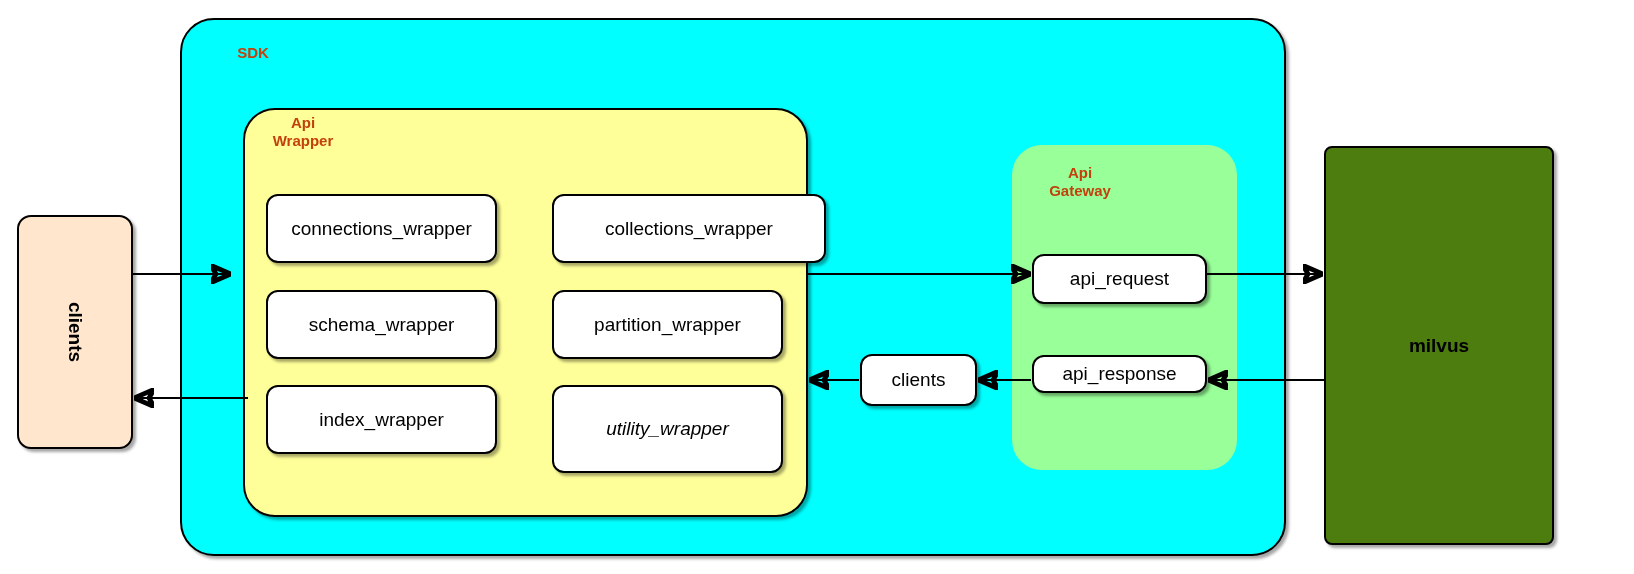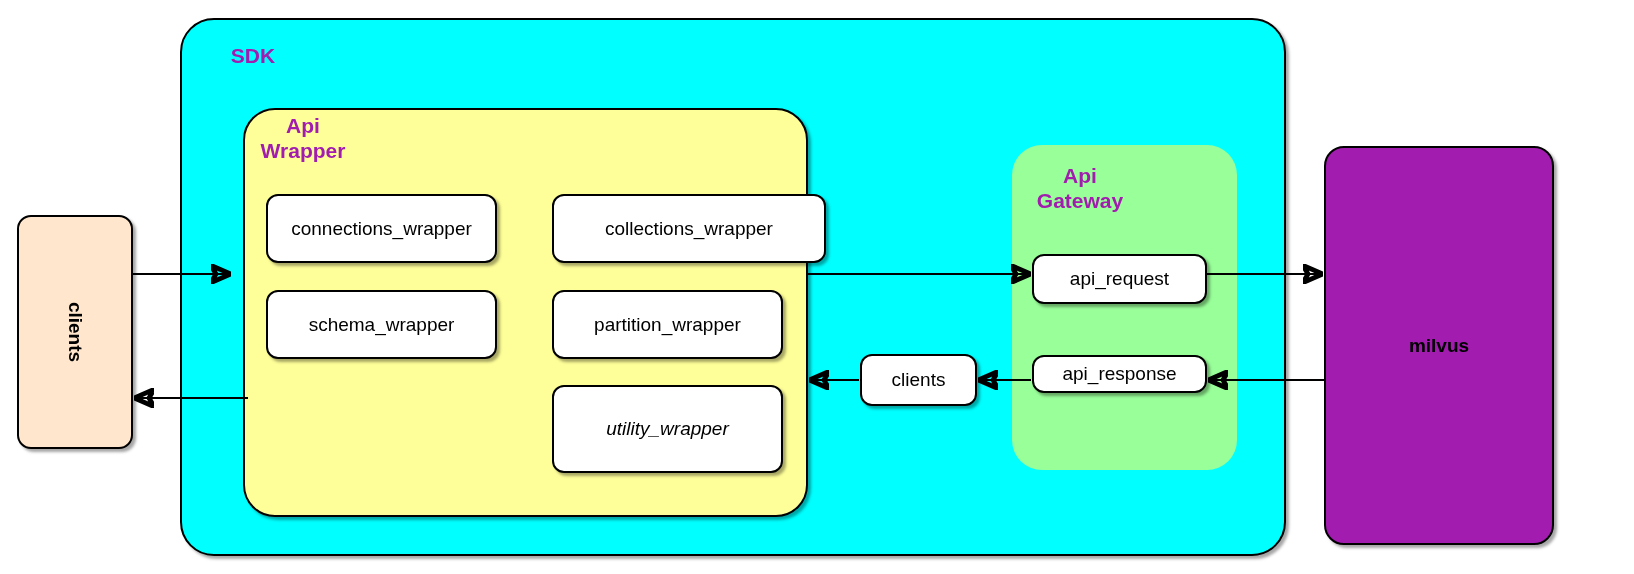--- a/index.html
+++ b/index.html
@@ -60,22 +60,22 @@
     height: 325px;
     background: #99ff99;
     border-radius: 30px;
     border: none;
   }
 
   
   .container-title {
     position: absolute;
     font-weight: bold;
-    font-size: 21px;
-    color: #a21caf;
+    font-size: 15px;
+    color: #c2410c;
     line-height: 1.18;
     white-space: pre-line;
     text-align: center;
   }
   #sdk-title {
     left: 222px;
     top: 44px;
     width: 62px;
   }
   #api-wrapper-title {
@@ -132,23 +132,23 @@
     font-size: 19px;
     white-space: nowrap;
   }
 
   
   #milvus {
     left: 1324px;
     top: 146px;
     width: 230px;
     height: 399px;
-    background: #a21caf;
-    border: 2px solid #000000;
-    border-radius: 20px;
+    background: #4d7c0f;
+    border: 2px solid #000000;
+    border-radius: 8px;
     box-shadow: 3px 3px 3px rgba(0,0,0,0.35);
     font-weight: bold;
     font-size: 19px;
   }
 
   
   #edges {
     position: absolute;
     left: 0;
     top: 0;
@@ -175,20 +175,21 @@
 Wrapper</div>
 
   <div class="node container-noborder" id="api-gateway-container"></div>
   <div class="container-title" id="api-gateway-title">Api
 Gateway</div>
 
   <div class="node leaf" id="connections-wrapper">connections_wrapper</div>
   <div class="node leaf" id="collections-wrapper">collections_wrapper</div>
   <div class="node leaf" id="schema-wrapper">schema_wrapper</div>
   <div class="node leaf" id="partition-wrapper">partition_wrapper</div>
+  <div class="node leaf" id="index-wrapper">index_wrapper</div>
   <div class="node leaf" id="utility-wrapper">utility_wrapper</div>
 
   <div class="node leaf" id="api-request">api_request</div>
   <div class="node leaf" id="api-response">api_response</div>
 
   <div class="node leaf" id="checker">clients</div>
 
   <div class="node" id="clients">
     <span id="clients-label">clients</span>
   </div>

